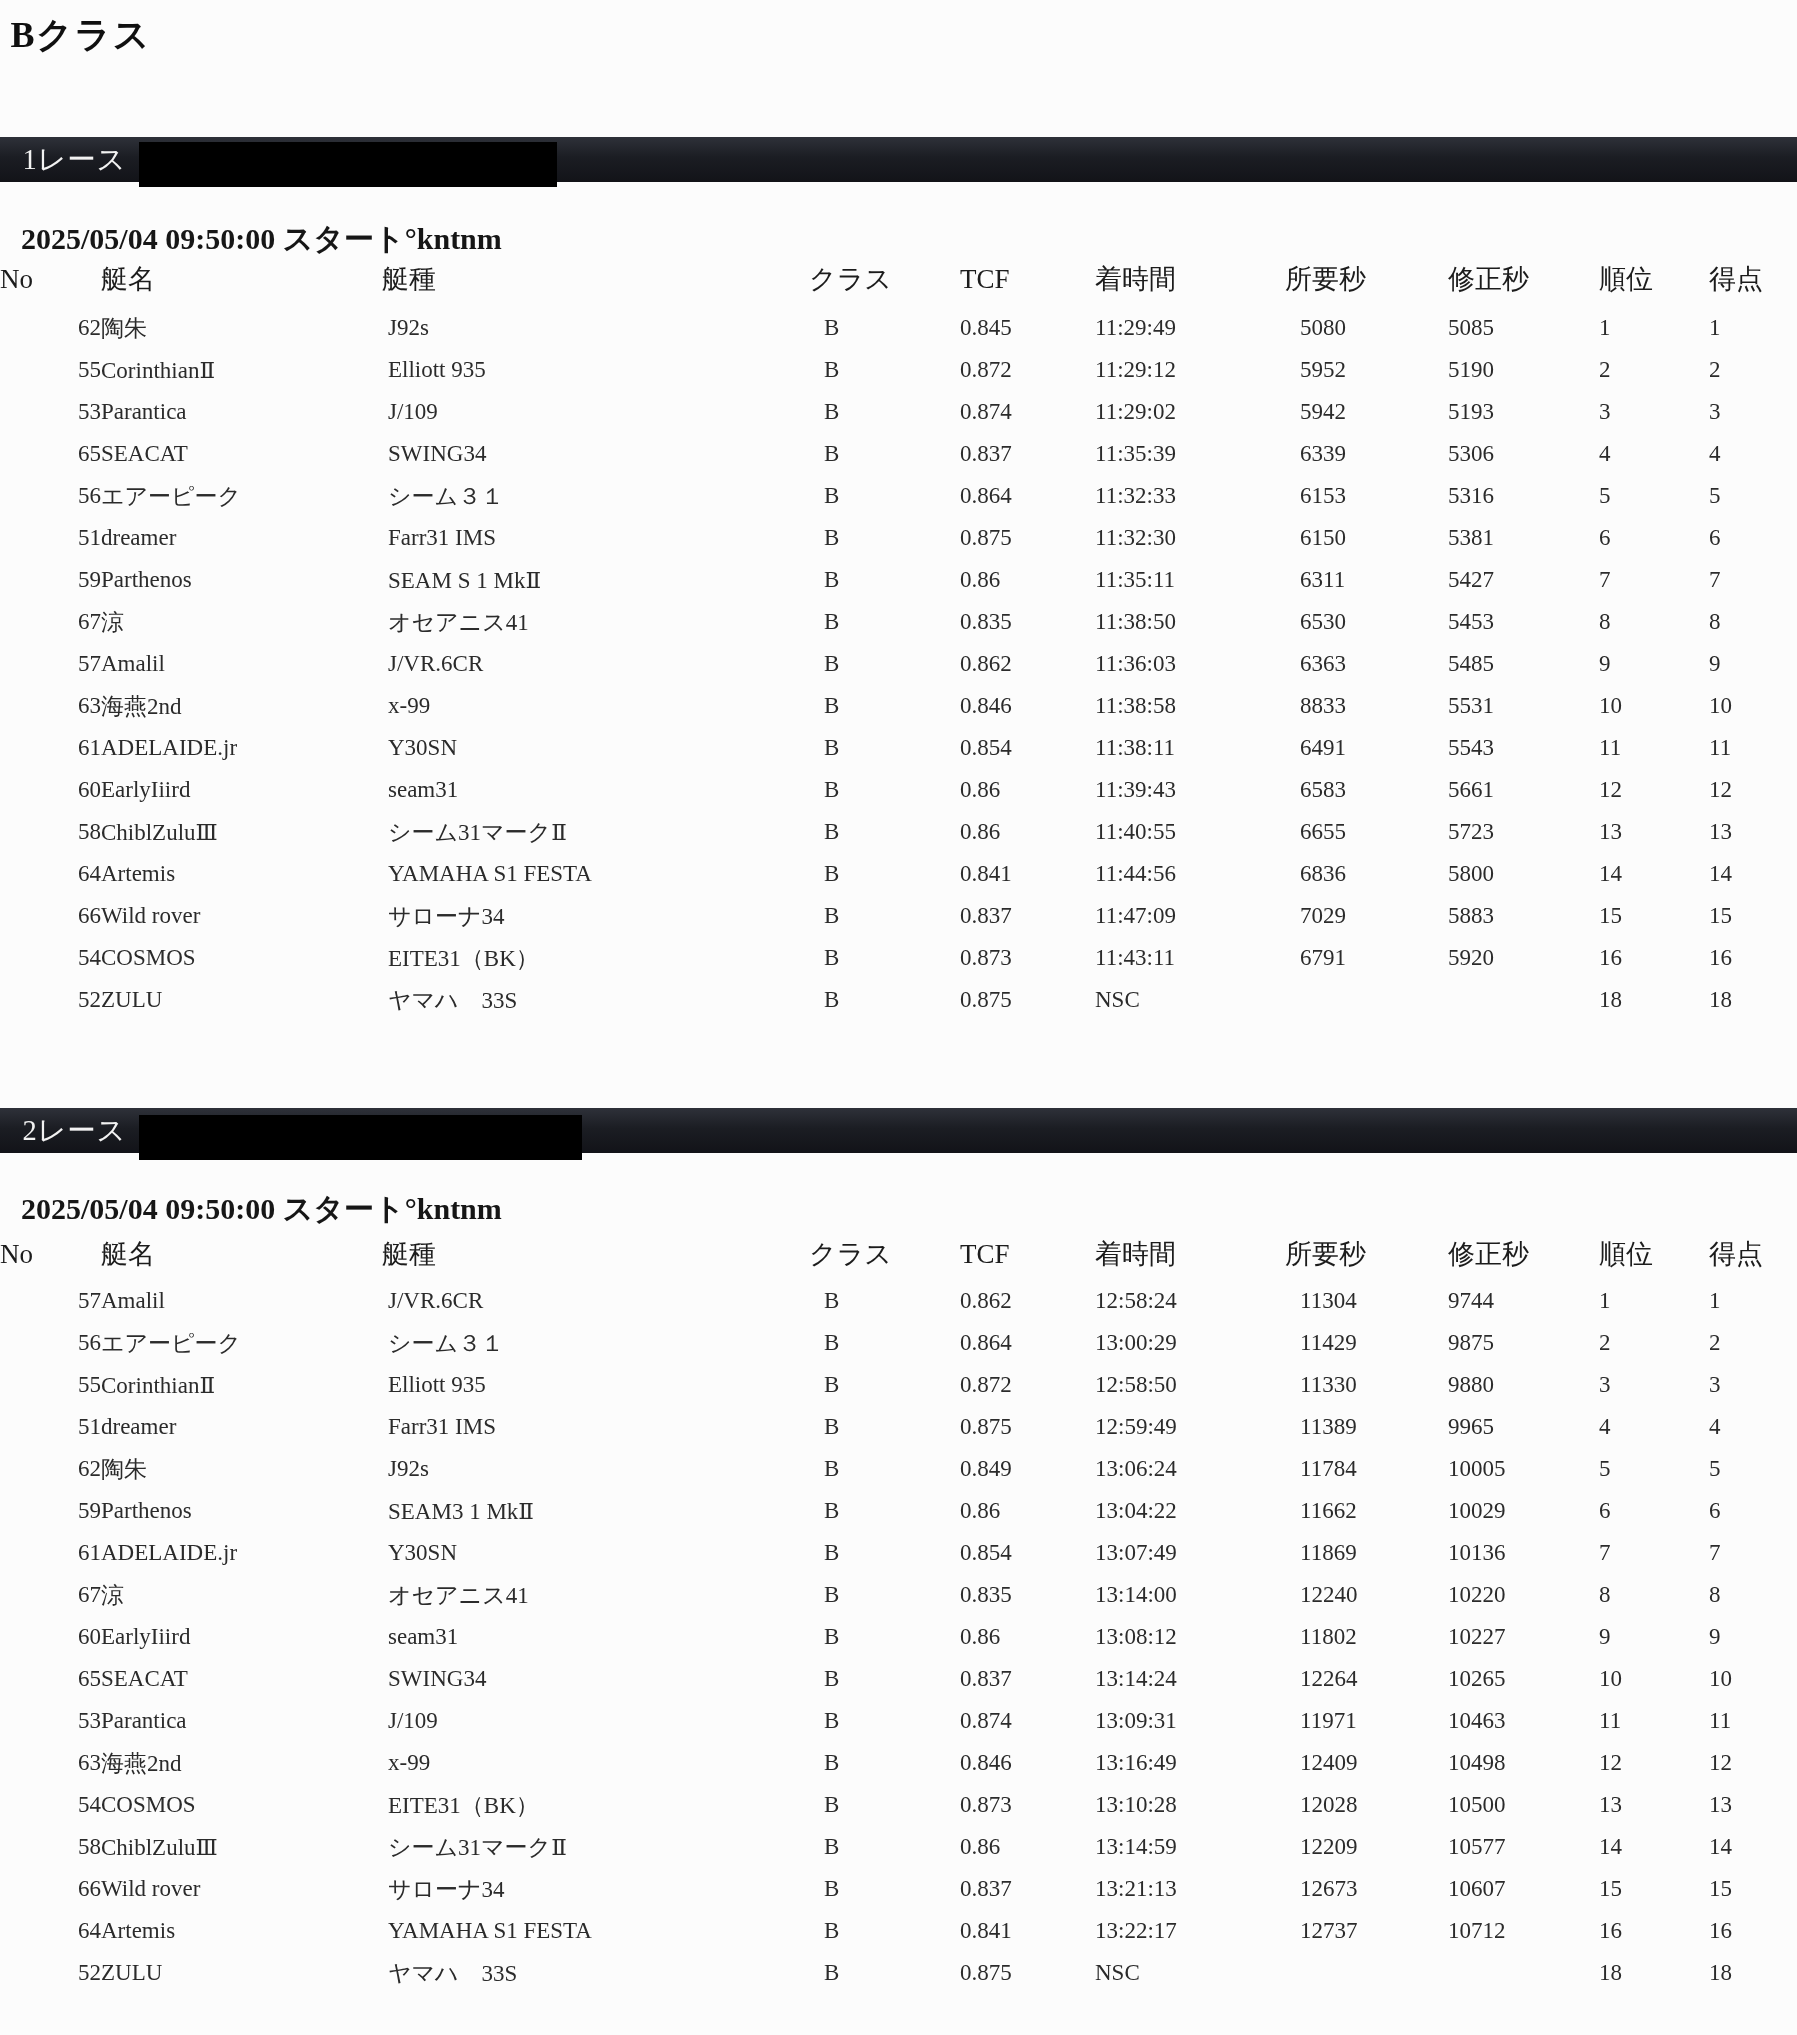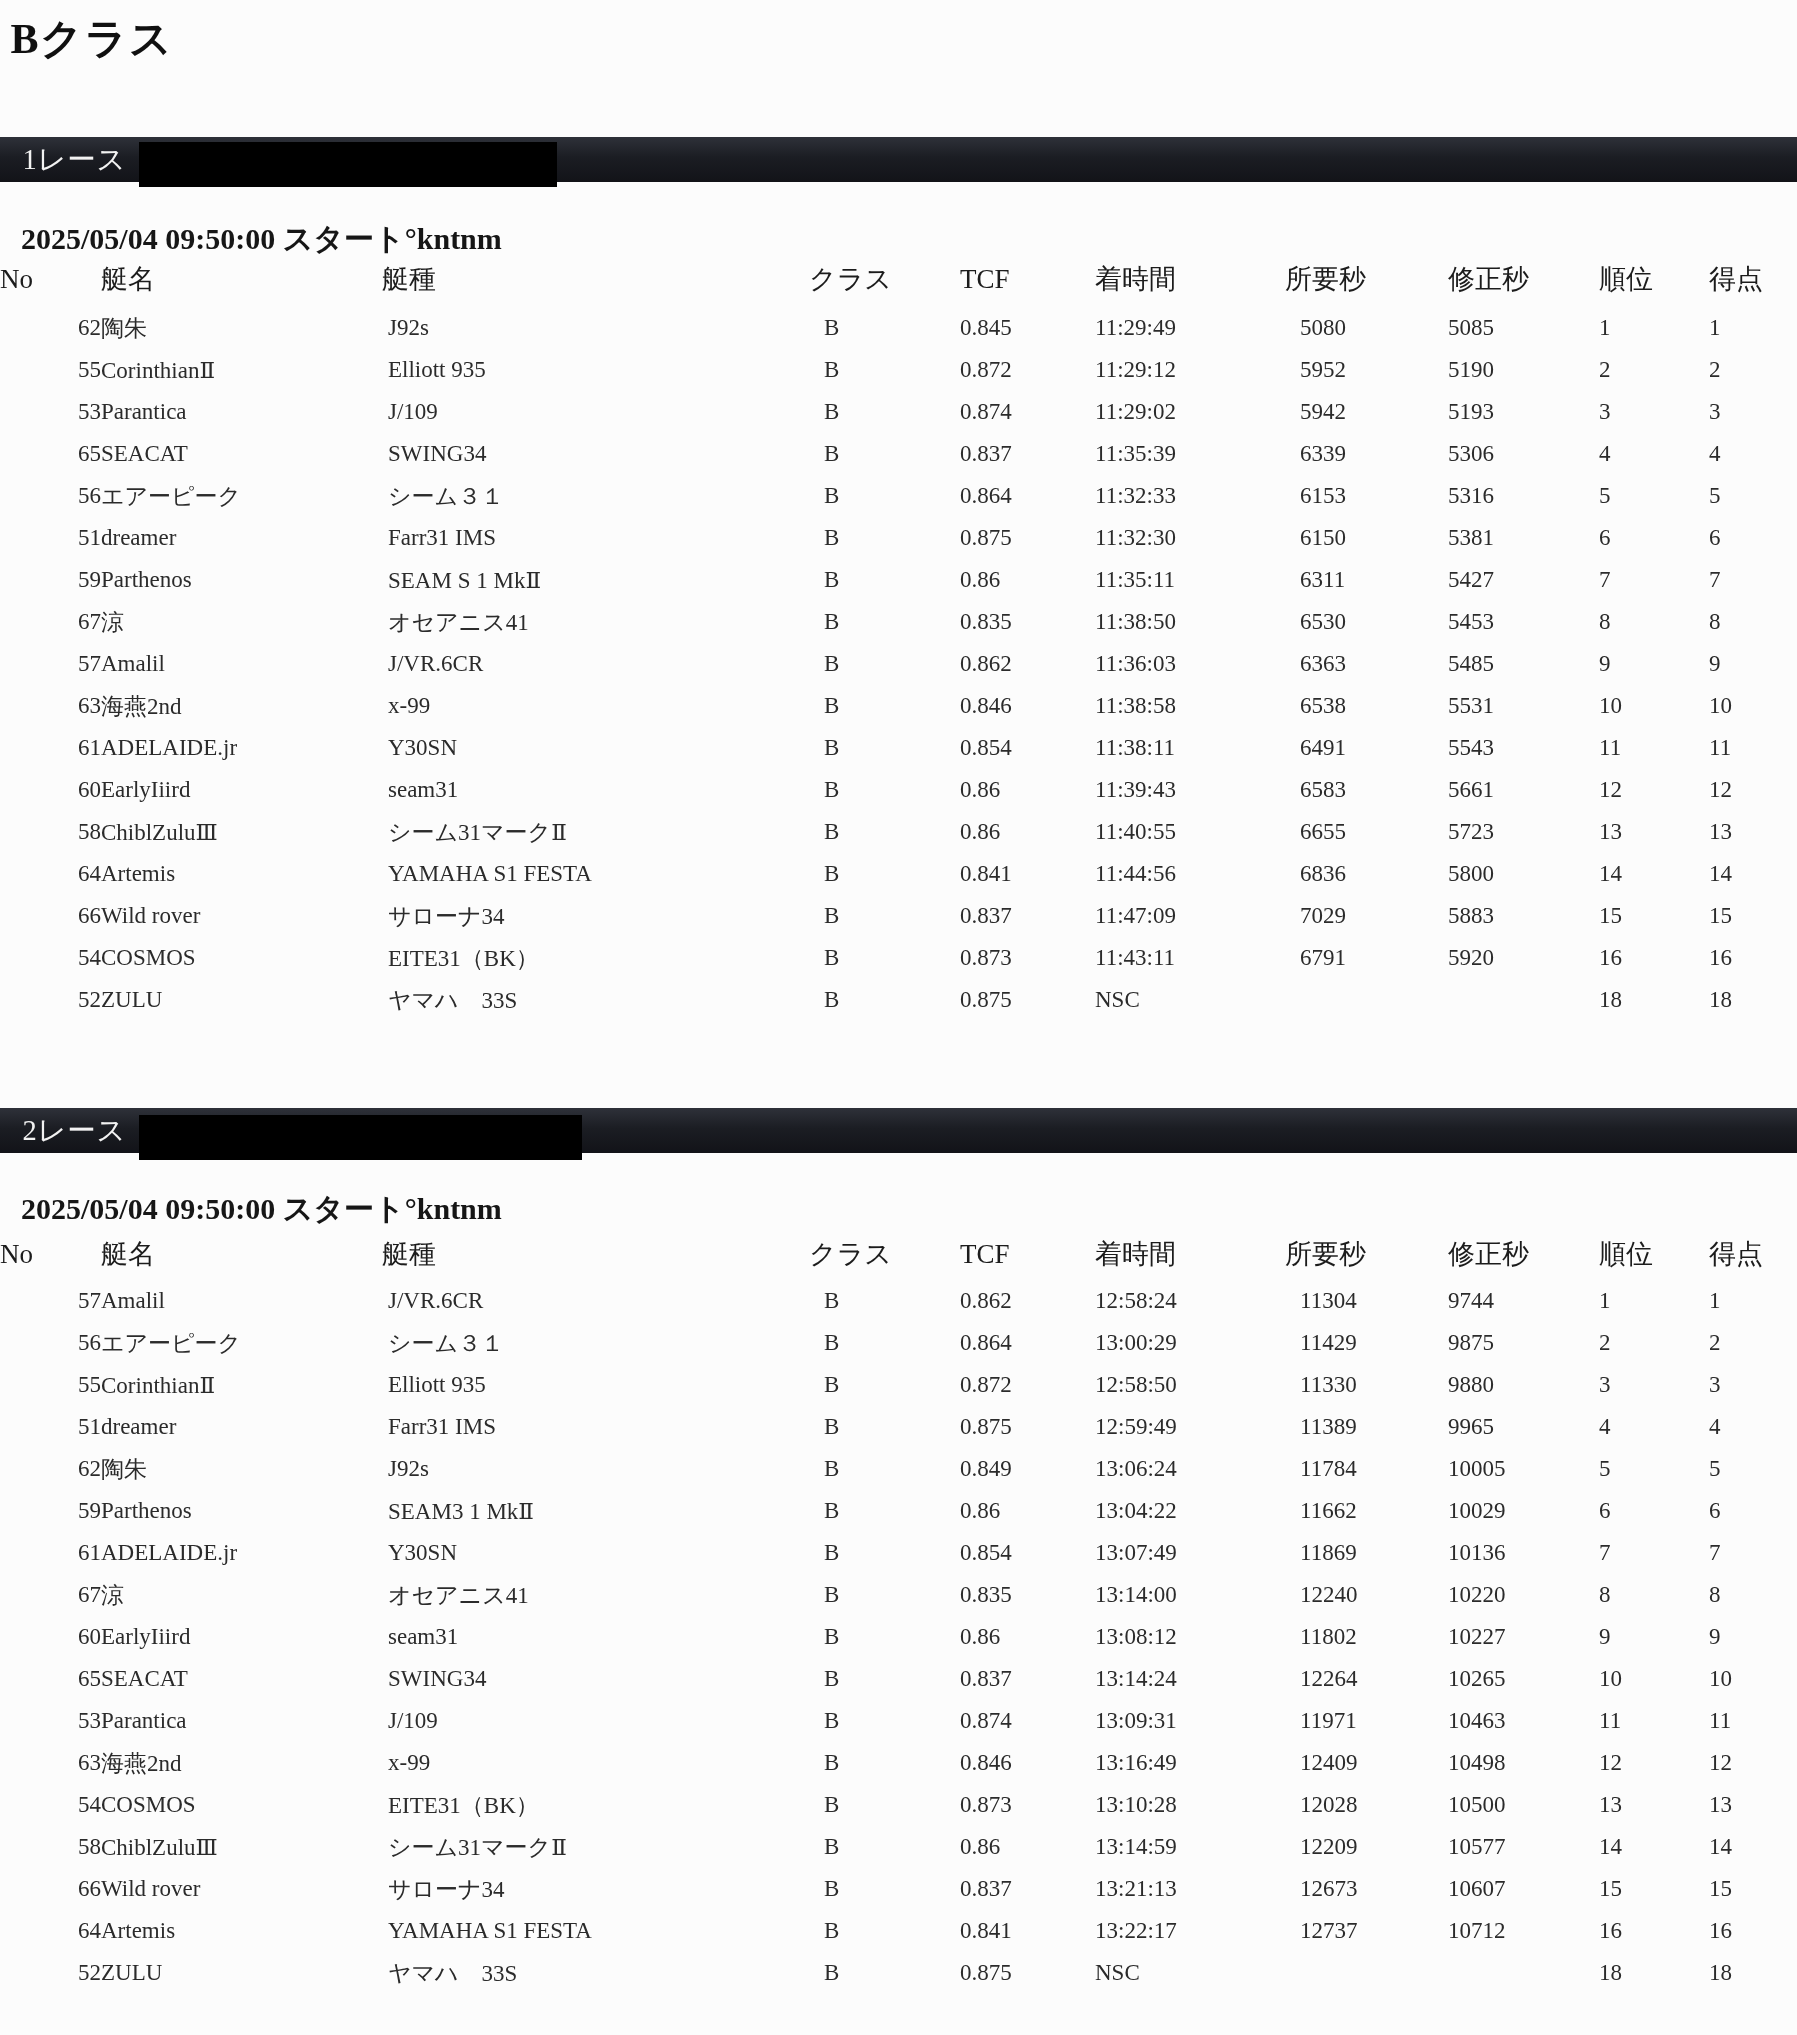--- a/index.html
+++ b/index.html
@@ -9,21 +9,21 @@
     height:2035px;
     background:#fcfcfc;
     font-family:"Liberation Serif","DejaVu Serif",serif;
     color:#2b2b2b;
     overflow:hidden;
   }
   .title{
     position:absolute;
     left:10.5px; top:10.5px;
     margin:0;
-    font-size:42px;
+    font-size:36px;
     font-weight:bold;
     color:#101010;
     letter-spacing:1.5px;
   }
   .bar{
     position:absolute;
     left:0; width:1797px; height:45px;
     background:linear-gradient(180deg,#2e3139 0%,#1b1d23 45%,#121318 100%);
   }
   .bar.r1{top:137px;}
@@ -239,21 +239,21 @@
           <td>9</td>
           <td>9</td>
         </tr>
         <tr>
           <td>63</td>
           <td>海燕2nd</td>
           <td>x-99</td>
           <td>B</td>
           <td>0.846</td>
           <td>11:38:58</td>
-          <td>6538</td>
+          <td>8833</td>
           <td>5531</td>
           <td>10</td>
           <td>10</td>
         </tr>
         <tr>
           <td>61</td>
           <td>ADELAIDE.jr</td>
           <td>Y30SN</td>
           <td>B</td>
           <td>0.854</td>

